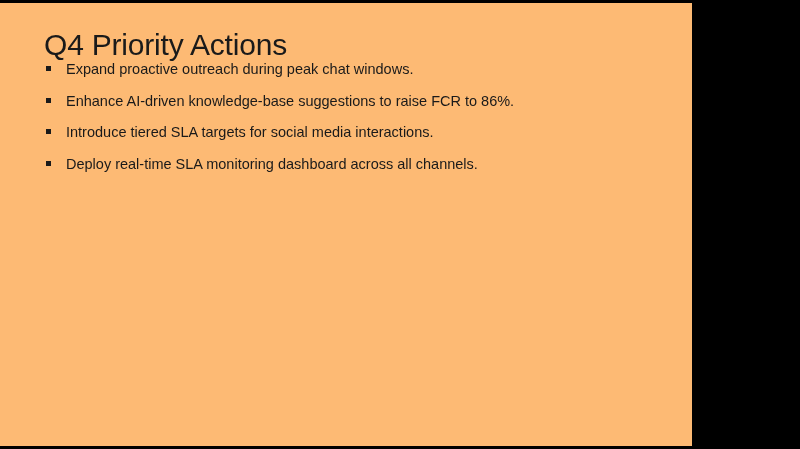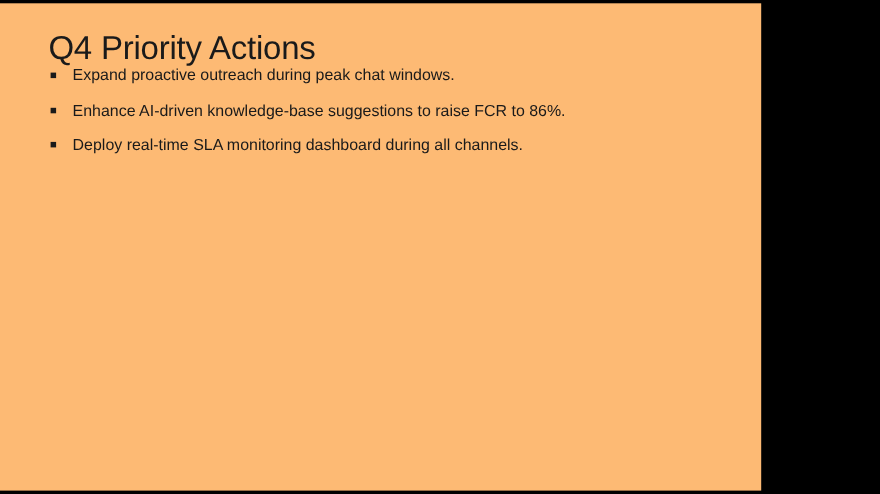--- a/index.html
+++ b/index.html
@@ -72,16 +72,20 @@
     <li>
       <span class="marker"></span>
       <span class="bullet-text">Expand proactive outreach during peak chat windows.</span>
     </li>
     <li>
       <span class="marker"></span>
       <span class="bullet-text">Enhance AI-driven knowledge-base suggestions to raise FCR to 86%.</span>
     </li>
     <li>
       <span class="marker"></span>
-      <span class="bullet-text">Deploy real-time SLA monitoring dashboard during all channels.</span>
+      <span class="bullet-text">Introduce tiered SLA targets for social media interactions.</span>
+    </li>
+    <li>
+      <span class="marker"></span>
+      <span class="bullet-text">Deploy real-time SLA monitoring dashboard across all channels.</span>
     </li>
   </ul>
 </div>
 
 </body></html>

